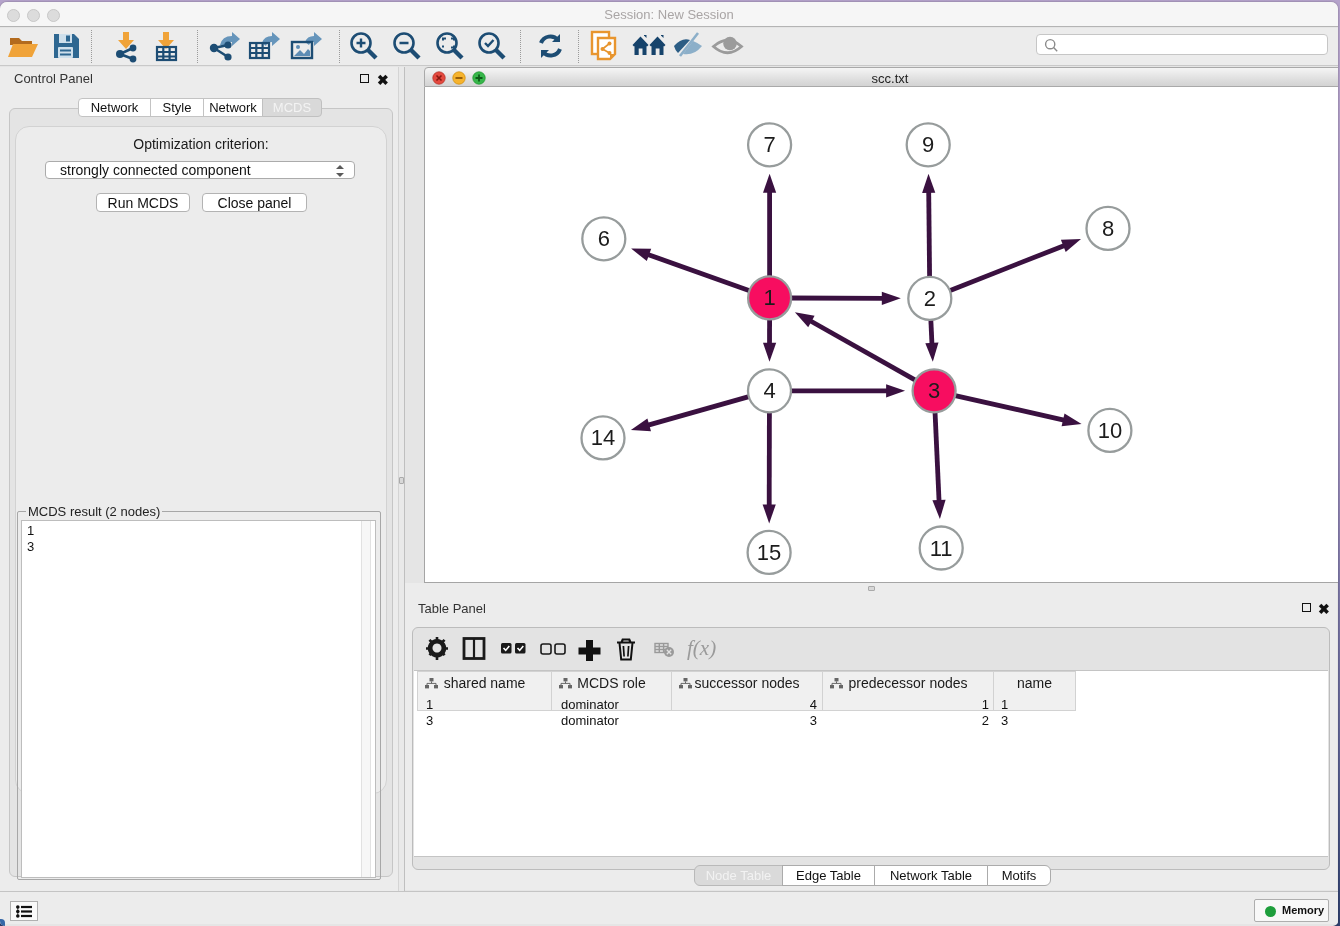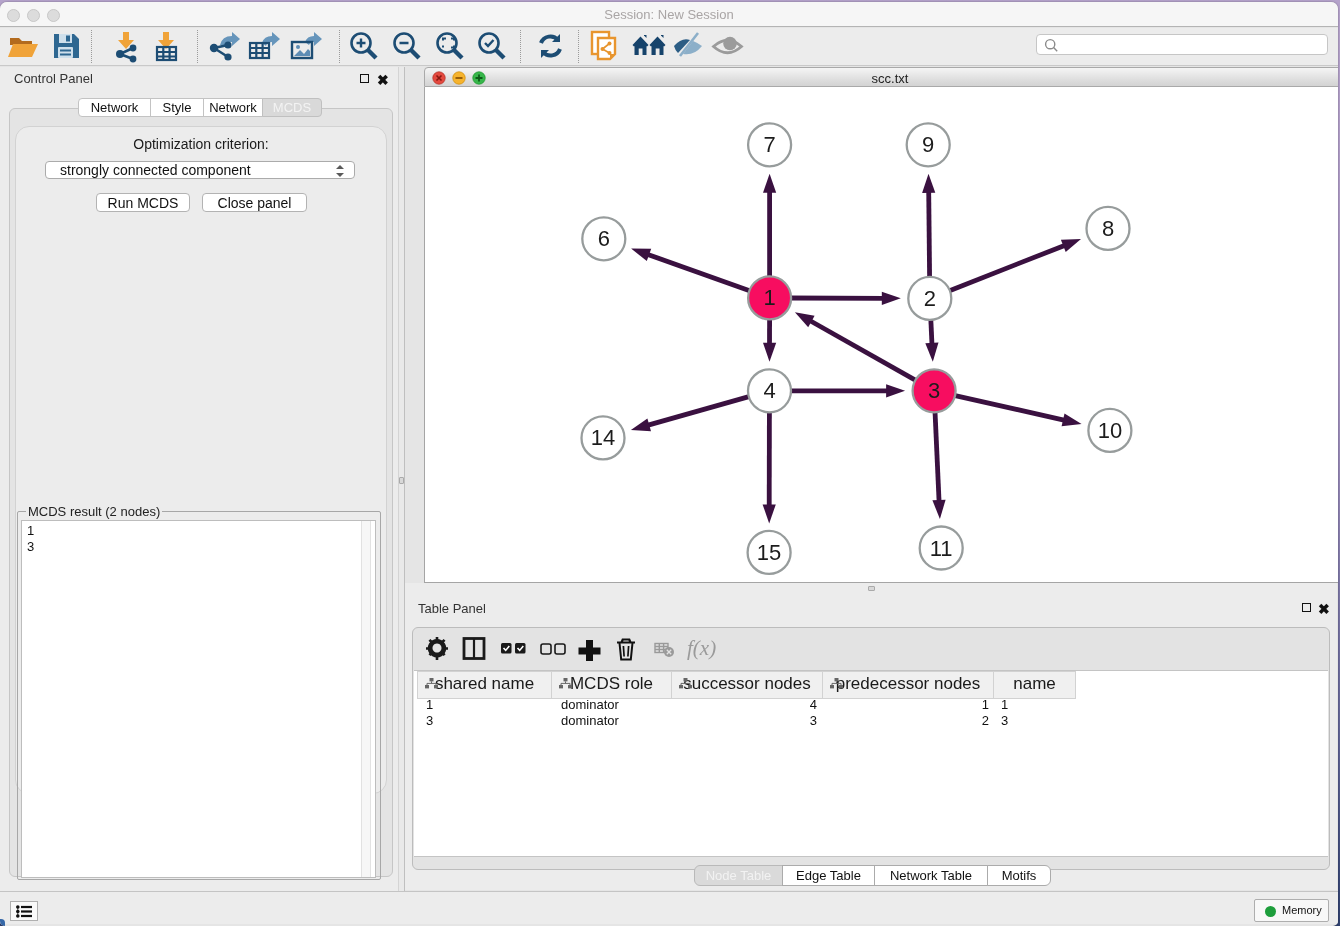--- a/index.html
+++ b/index.html
@@ -36,26 +36,26 @@
 .nettitle { position:absolute; left:0; top:0; width:100%; height:20px; background:linear-gradient(180deg,#f5f5f5,#dcdcdc 70%,#d3d3d3); border:1px solid #a9a9a9; border-radius:4px 4px 0 0; }
 .netlights { position:absolute; left:7px; top:3px; }
 .netname { position:absolute; top:3px; width:100%; text-align:center; font-size:13px; color:#222; }
 .canvas { position:absolute; left:0; top:20px; width:932px; height:496px; background:#fff; border:1px solid #a5a5a5; border-top:none; }
 .hdiv { position:absolute; left:405px; top:581px; width:932px; height:14px; background:#ececec; }
 
 .tpanel { position:absolute; left:405px; top:595px; width:932px; height:293px; background:#ececec; }
 .tbox { position:absolute; left:7px; top:30px; width:918px; height:243px; background:#e3e3e3; border:1px solid #bcbcbc; border-radius:6px; }
 .ttable { position:absolute; left:1px; top:42px; width:914px; height:187px; background:#fff; border-top:1px solid #c4c4c4; border-bottom:1px solid #c4c4c4; }
 .hicon { position:absolute; top:6px; }
-.thead { position:absolute; left:3px; top:0; height:28px; background:#f0f0f0; border:1px solid #d2d2d2; font-size:17px; color:#1a1a1a; text-align:center; line-height:23px; }
+.thead { position:absolute; left:3px; top:0; height:40px; background:#f0f0f0; border:1px solid #d2d2d2; font-size:14px; color:#1a1a1a; text-align:center; line-height:23px; }
 .trow { position:absolute; font-size:13px; color:#111; height:16px; line-height:16px; }
 .btabs { position:absolute; left:289px; top:268px; height:21px; }
 .btab { position:absolute; top:0; height:21px; background:#fff; border:1px solid #ababab; font-size:13px; color:#111; text-align:center; line-height:19px; }
 
-.statusbar { position:absolute; left:0; top:889px; width:100%; height:33px; background:#ececec; border-top:1px solid #c4c4c4; }
+.statusbar { position:absolute; left:0; top:889px; width:100%; height:33px; background:#ececec; border-top:1px solid #c4c4c4;font-weight:bold; }
 .listbtn { position:absolute; left:10px; top:9px; width:28px; height:20px; background:#fafafa; border:1px solid #b0b0b0; }
 .membtn { position:absolute; right:9px; top:7px; width:75px; height:23px; background:#f8f8f8; border:1px solid #aeaeae; border-radius:2px; font-size:11px; color:#111; }
 </style>
 </head>
 <body>
 <div class="window">
 <div class="titlebar">
  <div class="tl" style="left:7px"></div>
  <div class="tl" style="left:27px"></div>
  <div class="tl" style="left:47px"></div>

